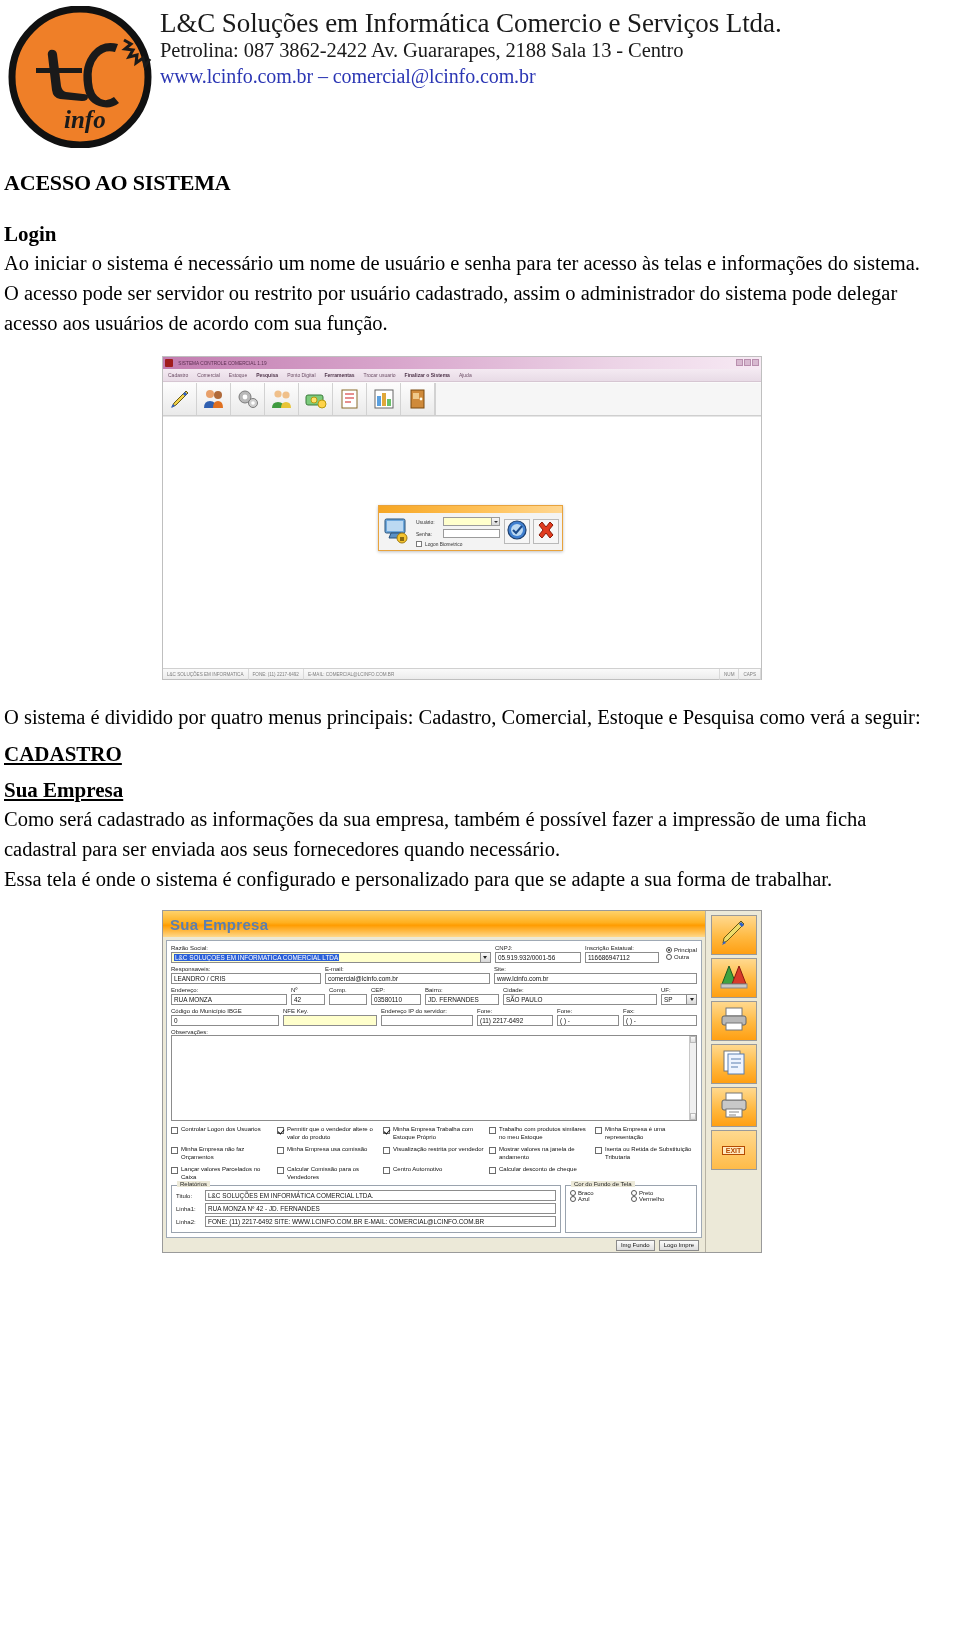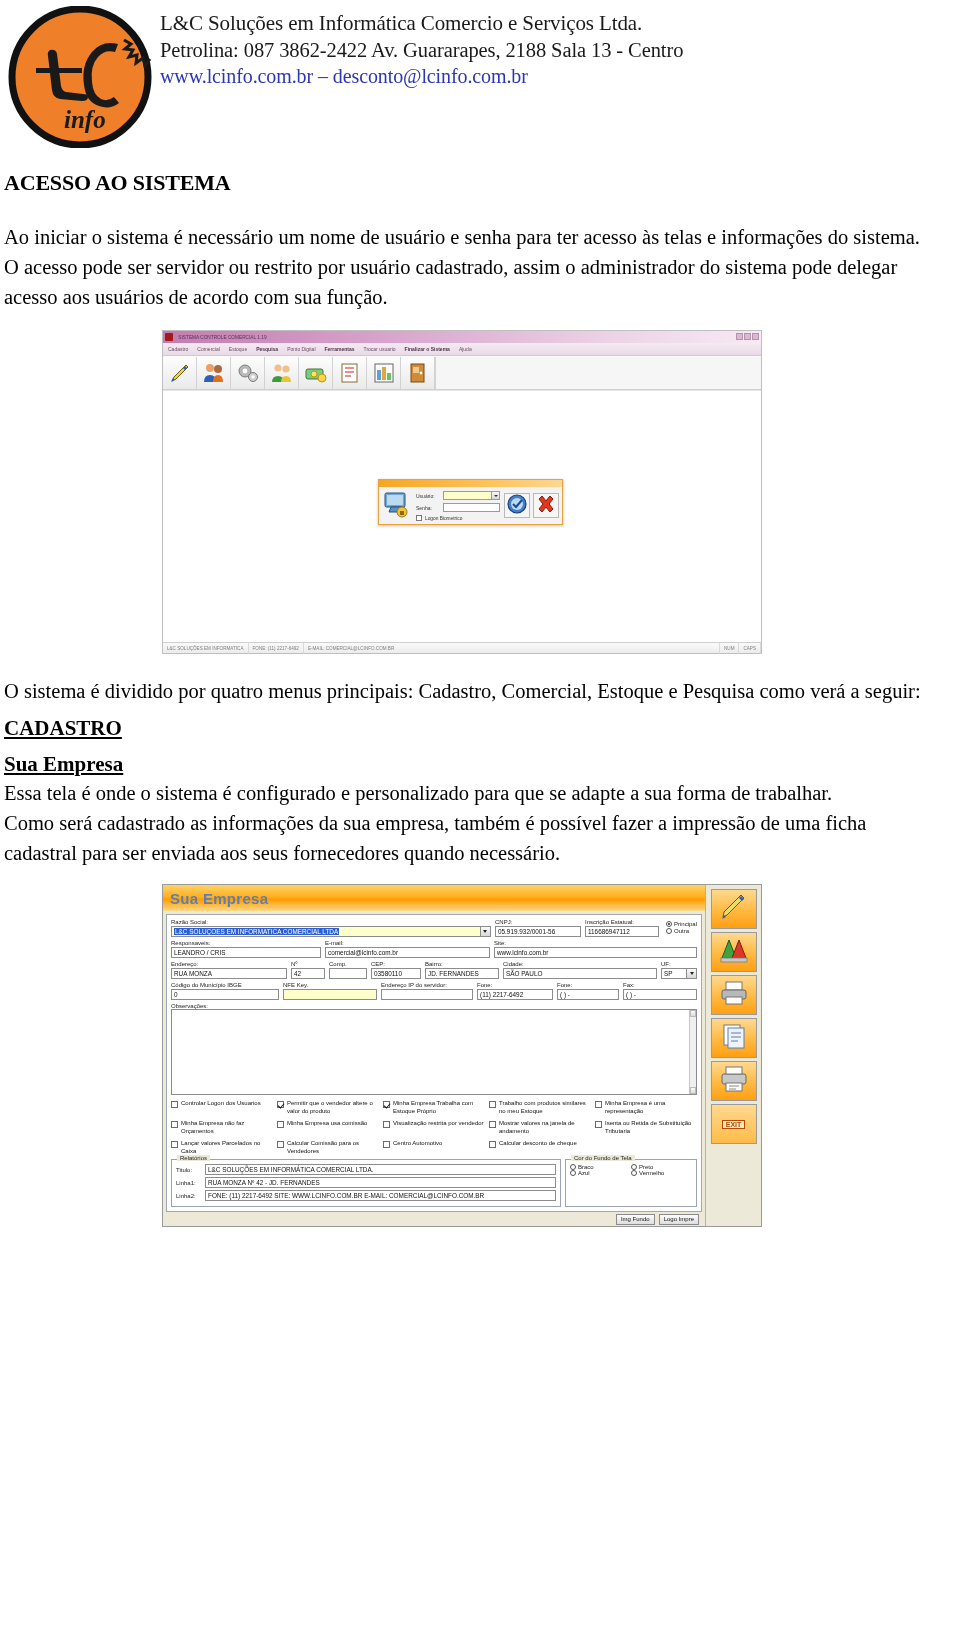--- a/index.html
+++ b/index.html
@@ -36,21 +36,21 @@
     flex: 1;
   }
   .company-line {
     font-family: "Liberation Serif", serif;
     font-size: 20.5px;
     line-height: 26.5px;
     color: #1a1a1a;
     white-space: nowrap;
     letter-spacing: -0.1px;
   }
-  .company-line.l1 { font-size: 21px; }
+  .company-line.l1 { font-size: 27px; }
   .company-line.url { color: #2b36b4; font-size: 20px; }
 
   
   .doc {
     padding: 0 12px 0 4px;
   }
   h1.section {
     font-size: 22px;
     font-weight: bold;
     margin: 18px 0 26px 0;
@@ -312,28 +312,29 @@
         </g>
         <g fill="#1a1a1a" font-family="Liberation Serif, serif" font-style="italic" font-weight="bold">
           <text x="58" y="122" font-size="25">info</text>
         </g>
       </svg>
     </div>
   </div>
   <div class="company-block">
     <div class="company-line l1">L&amp;C Soluções em Informática Comercio e Serviços Ltda.</div>
     <div class="company-line">Petrolina:   087 3862-2422 Av. Guararapes, 2188 Sala 13 - Centro</div>
-    <div class="company-line url">www.lcinfo.com.br – desconto@lcinfo.com.br</div>
+    <div class="company-line url">www.lcinfo.com.br – comercial@lcinfo.com.br</div>
   </div>
 </div>
 
 <div class="doc">
 
   <h1 class="section">ACESSO AO SISTEMA</h1>
 
+  <h2 class="sub">Login</h2>
   <p class="para">Ao iniciar o sistema é necessário um nome de usuário e senha para ter acesso às telas e informações do sistema.</p>
   <p class="para">O acesso pode ser servidor ou restrito por usuário cadastrado, assim o administrador do sistema pode delegar acesso aos usuários de acordo com sua função.</p>
 
   <div class="shot1">
 
     <div class="win-title">
       <div class="sysicon"></div>
       <div class="tt">SISTEMA CONTROLE COMERCIAL 1.19</div>
       <div class="wbtns">
         <i></i>
@@ -495,22 +496,22 @@
     </div>
   </div>
 
   <div class="gap-md"></div>
   <p class="para">O sistema é dividido por quatro menus principais: Cadastro, Comercial, Estoque e Pesquisa como verá a seguir:</p>
   <div class="gap-sm"></div>
 
   <h2 class="sub underlined">CADASTRO</h2>
   <div class="gap-sm"></div>
   <h2 class="sub underlined">Sua Empresa</h2>
+  <p class="para">Como será cadastrado as informações da sua empresa, também é possível fazer a impressão de uma ficha cadastral para ser enviada aos seus fornecedores quando necessário.</p>
   <p class="para">Essa tela é onde o sistema é configurado e personalizado para que se adapte a sua forma de trabalhar.</p>
-  <p class="para">Como será cadastrado as informações da sua empresa, também é possível fazer a impressão de uma ficha cadastral para ser enviada aos seus fornecedores quando necessário.</p>
 
   <div class="shot2">
     <div class="se-left">
 
       <div class="se-header">
         <div class="t">Sua Empresa</div>
       </div>
 
       <div class="se-form">
 

